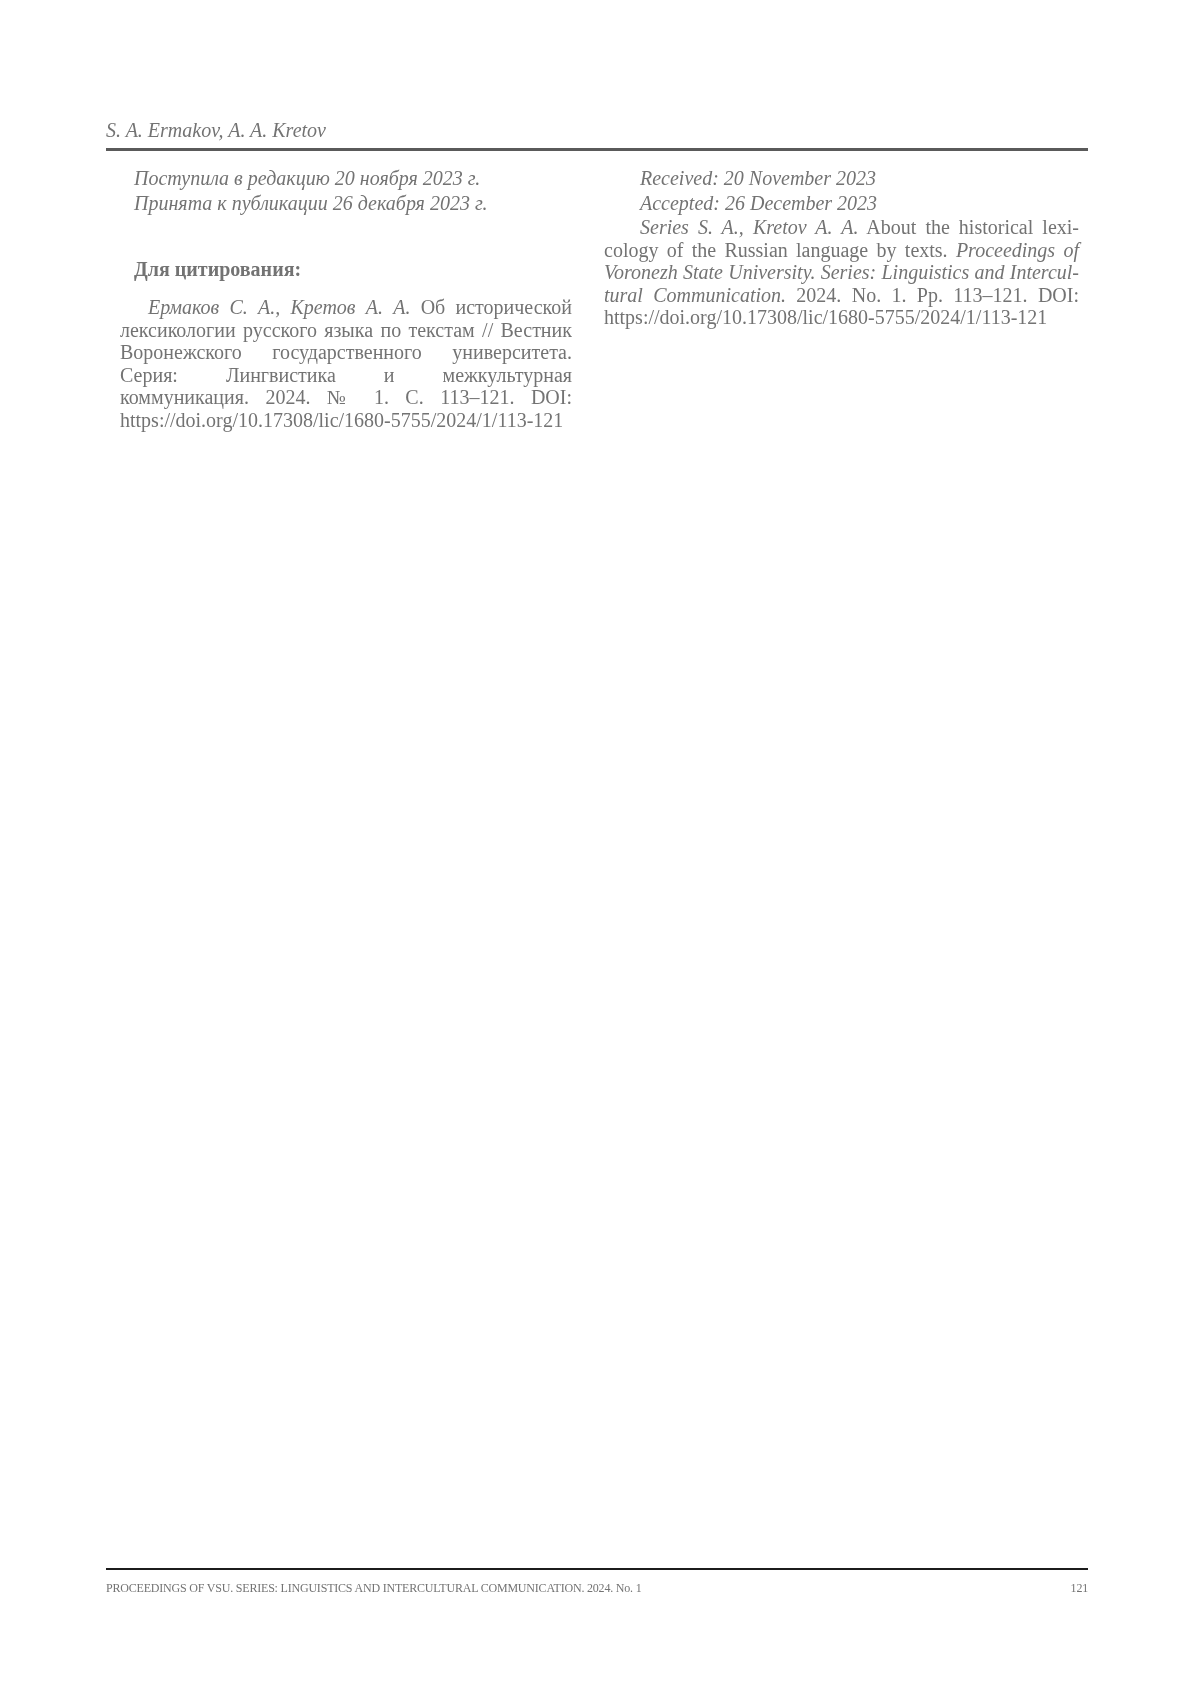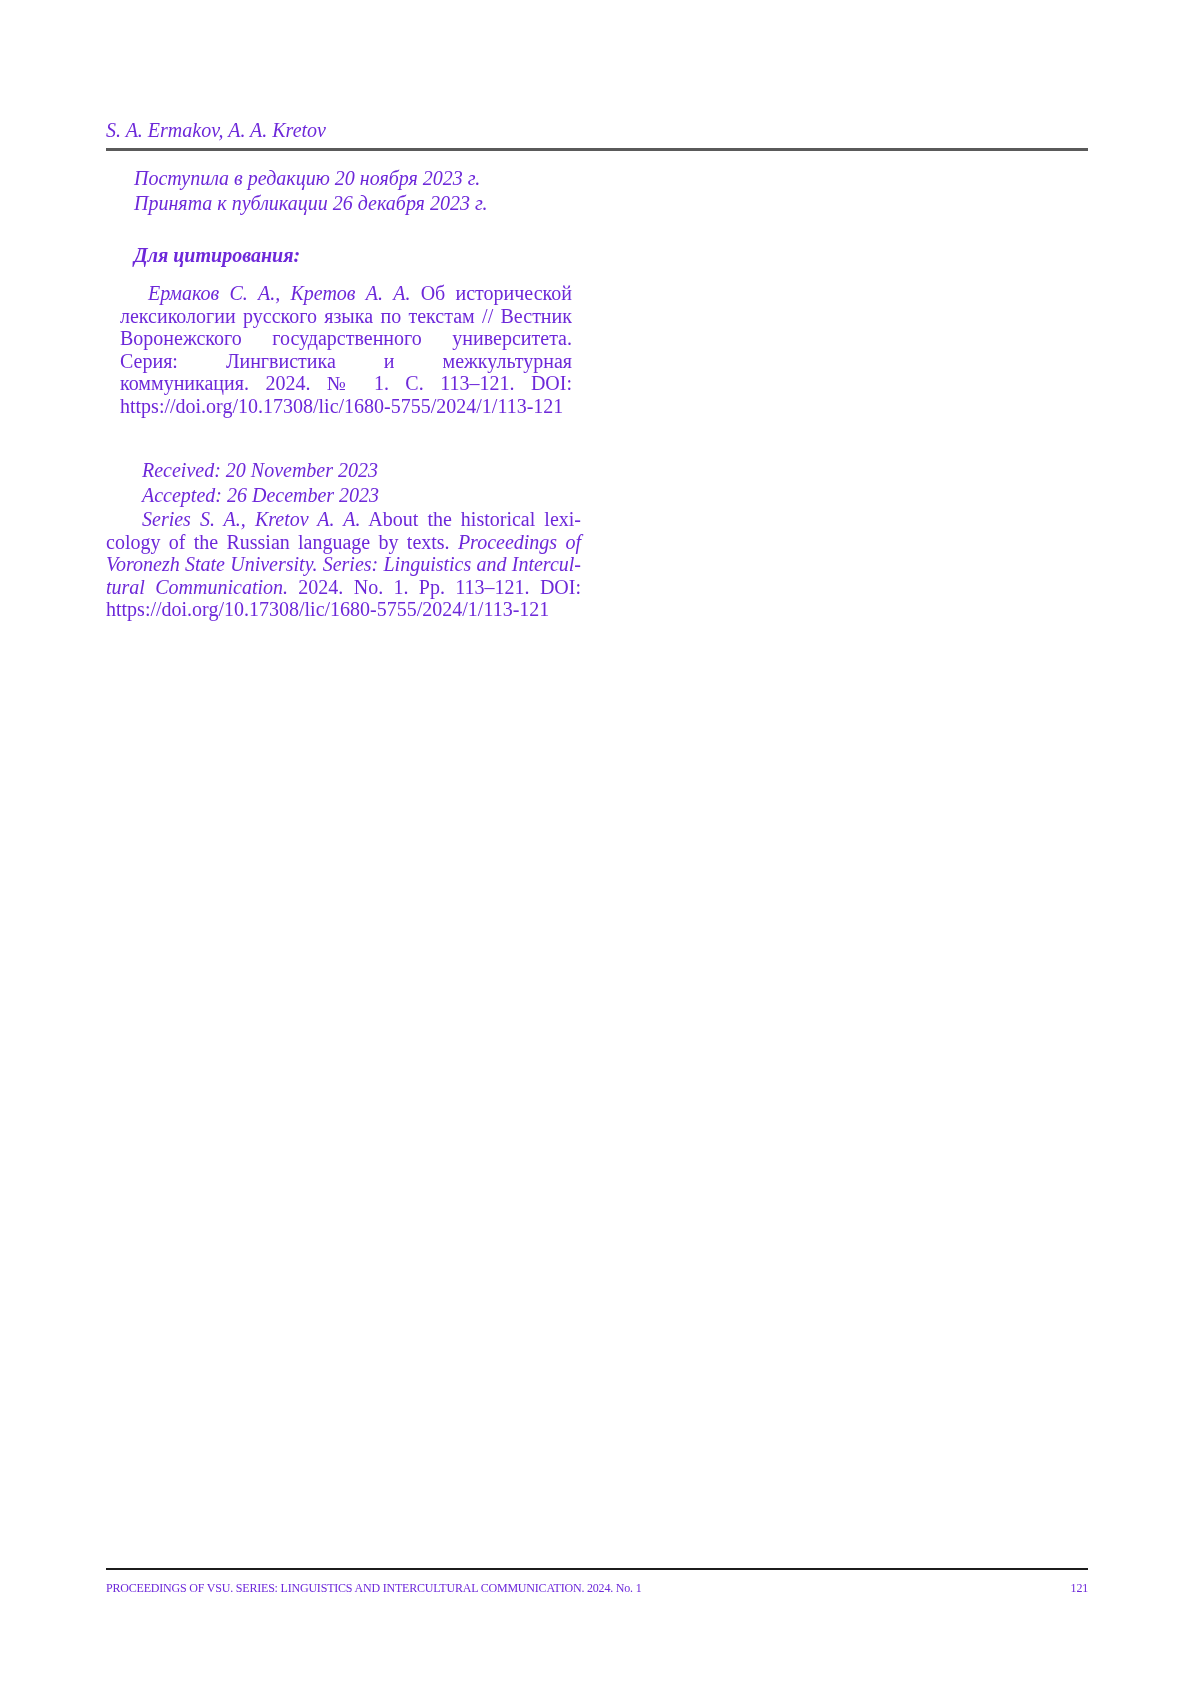--- a/index.html
+++ b/index.html
@@ -6,21 +6,21 @@
     margin: 0;
     padding: 0;
     background: #ffffff;
   }
   .page {
     position: relative;
     width: 1200px;
     height: 1697px;
     background: #ffffff;
     font-family: "Liberation Serif", "DejaVu Serif", serif;
-    color: #6d28d9;
+    color: #737373;
     overflow: hidden;
   }
   
   .running-head {
     position: absolute;
     left: 106px;
     right: 112px;
     top: 118px;
     display: flex;
     justify-content: space-between;
@@ -38,39 +38,37 @@
     height: 3px;
     background: #5a5a5a;
   }
   
   .columns {
     position: absolute;
     left: 106px;
     top: 166px;
     width: 982px;
     display: flex;
-    gap: 27px;
-    flex-direction: column;
+    gap: 18px;
   }
   .col {
     font-size: 20px;
   }
   .col-left  { width: 480px; }
   .col-right { width: 475px; }
 
   .dates {
     font-style: italic;
     line-height: 25px;
   }
   .col-left  .date-line { text-indent: 28px; }
   .col-right .date-line { text-indent: 36px; }
 
   .citation-heading {
-    margin-top: 27px;
-    font-style: italic;
+    margin-top: 41px;
     font-weight: bold;
     line-height: 25px;
   }
   .col-left  .citation-heading { text-indent: 28px; }
   .col-right .citation-heading { text-indent: 36px; }
 
   .citation {
     text-align: justify;
     line-height: 22.5px;
     hyphens: manual;

